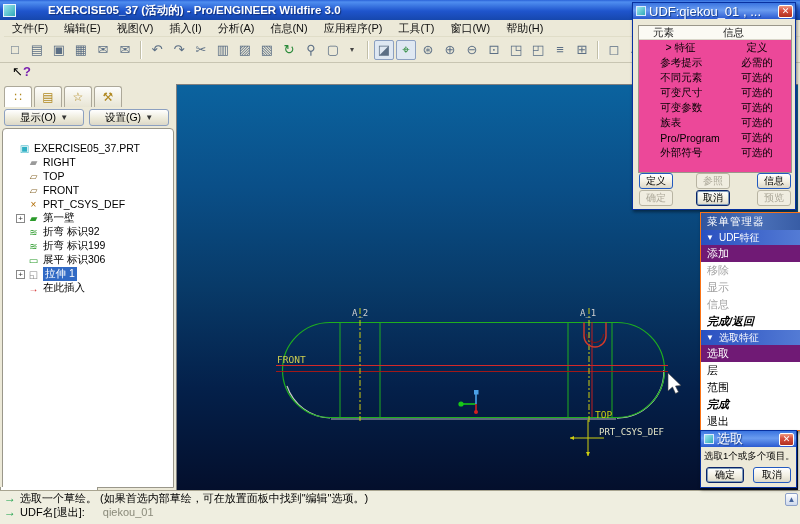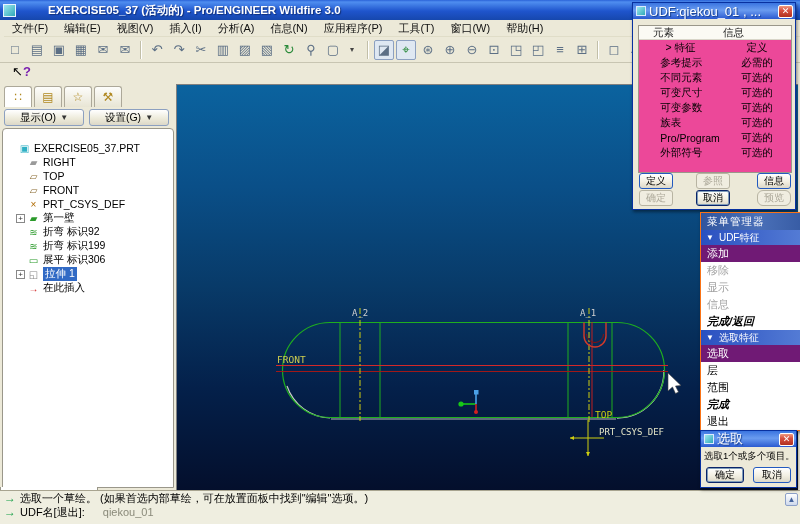--- a/index.html
+++ b/index.html
@@ -329,21 +329,21 @@
           <div class="c1">外部符号</div>
           <div class="c2">可选的</div>
         </div>
       </div>
     <div class="udfbtns">
       <div class="xpbtn" style="left:6px; top:2px;">定义</div>
       <div class="xpbtn disabled" style="left:63px; top:2px;">参照</div>
       <div class="xpbtn" style="left:124px; top:2px;">信息</div>
       <div class="xpbtn disabled" style="left:6px; top:19px;">确定</div>
       <div class="xpbtn focused" style="left:63px; top:19px;">取消</div>
-      <div class="xpbtn disabled" style="left:124px; top:19px;border-radius:6px;">预览</div>
+      <div class="xpbtn disabled" style="left:124px; top:19px;">预览</div>
     </div>
   </div>
 
   <div class="xpdlg" id="menu-manager">
     <div class="mmtitle">菜单管理器</div>
     <div id="mmbody">
         <div class="mmsection">
           <span class="tri">▼</span>
           <span>UDF特征</span>
         </div>

